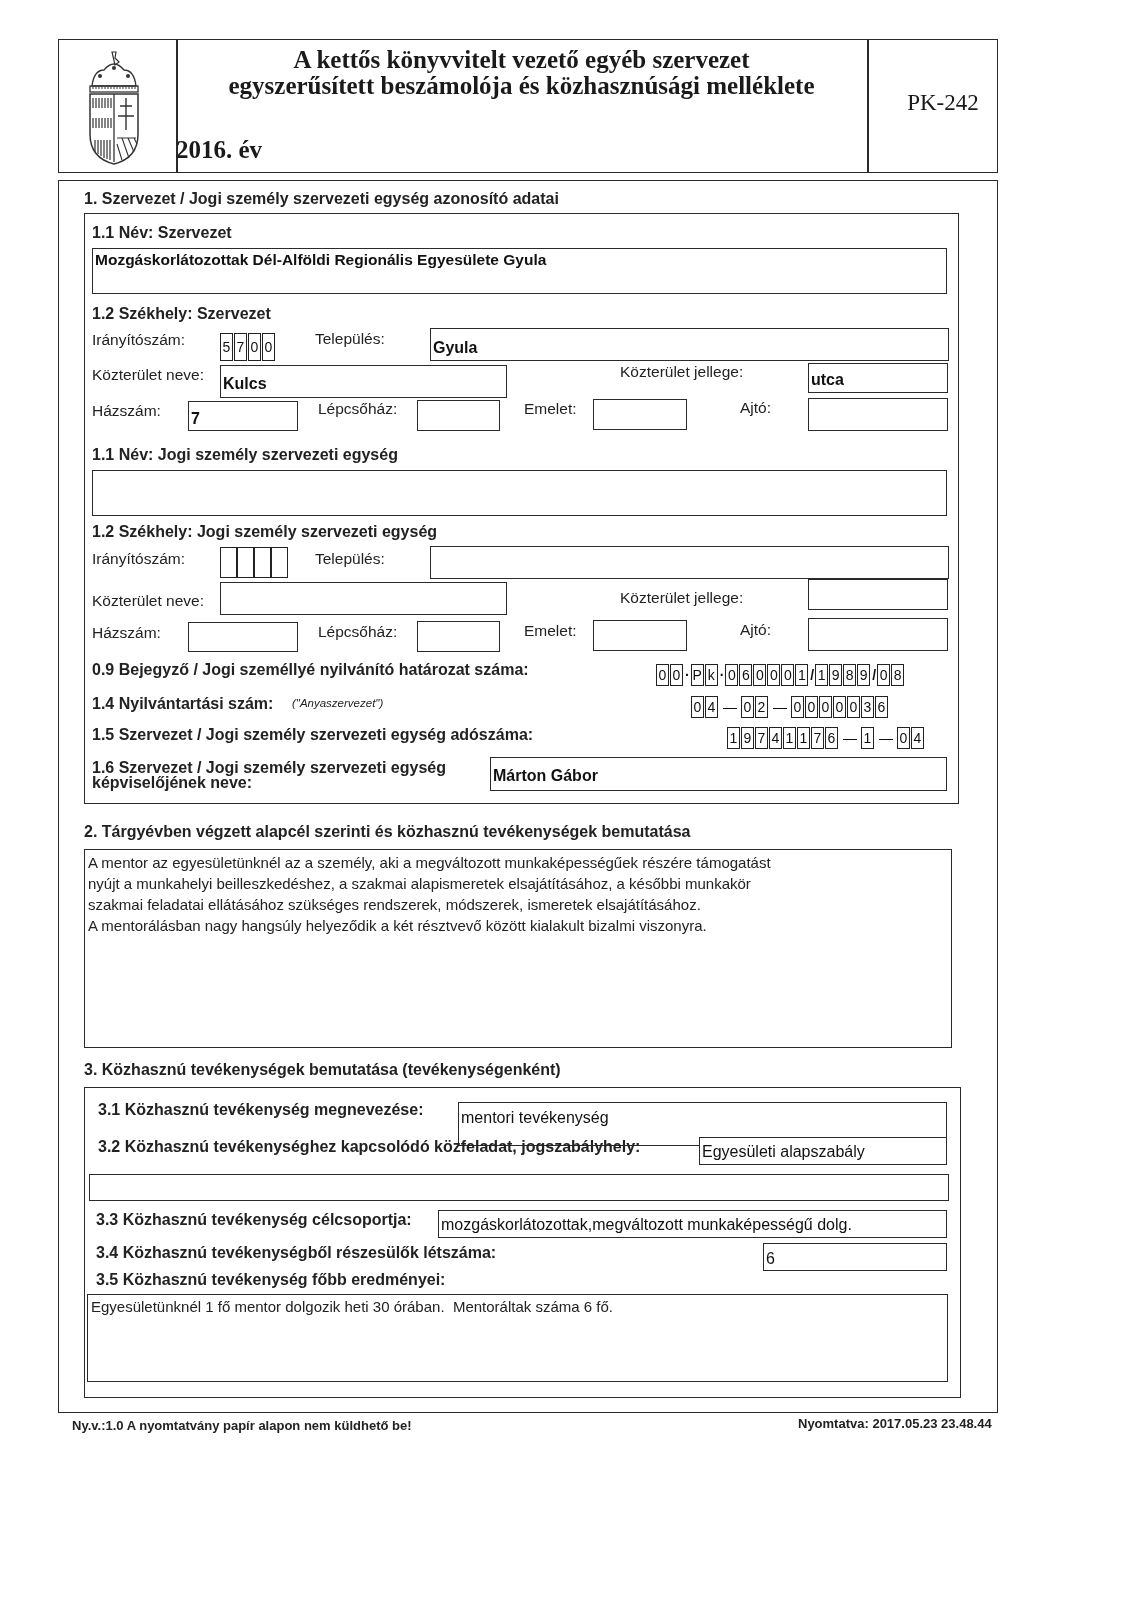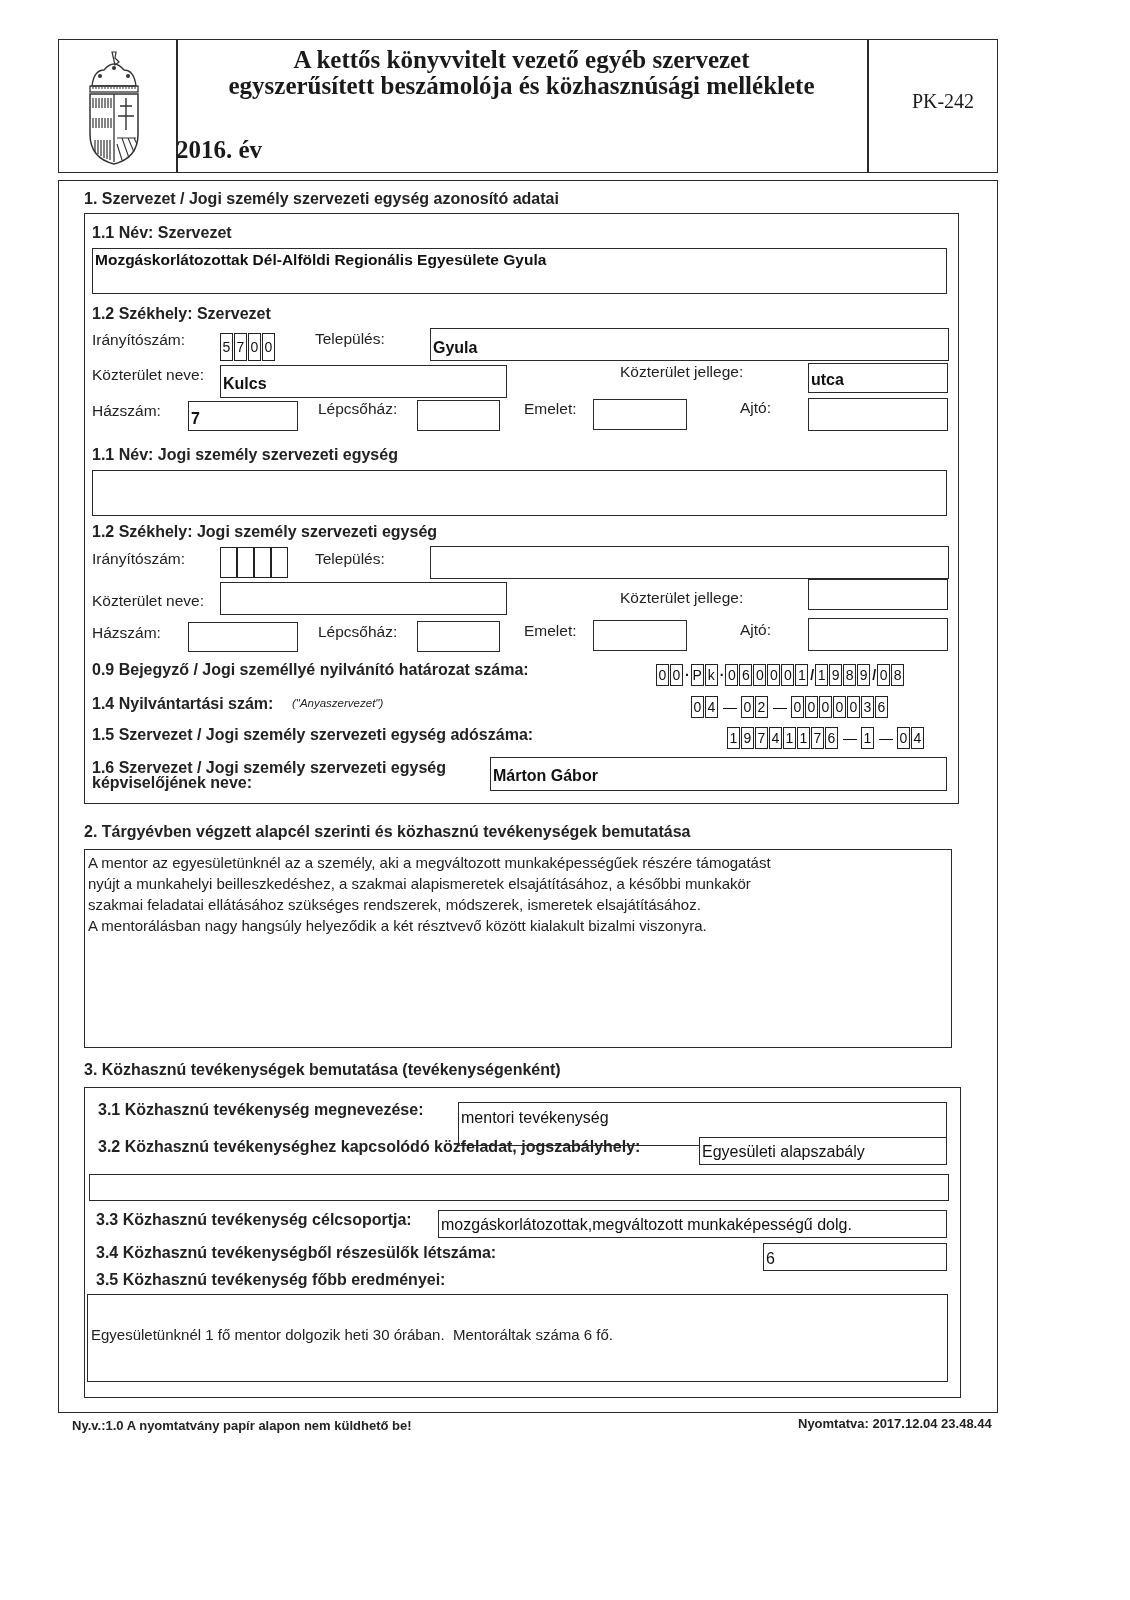--- a/index.html
+++ b/index.html
@@ -59,21 +59,21 @@
         <line x1="26" y1="92" x2="26" y2="112"></line>
     </g>
     <path d="M42 50 V82 M36 58 H48 M34 68 H50" stroke="#333" stroke-width="1.4" fill="none"></path>
     <path d="M33 90 L52 90 M33 96 L38 112 M38 90 L45 110 M44 90 L50 104 M50 90 L53 96" stroke="#333" stroke-width="1.1" fill="none"></path>
   </svg>
 </div>
 
 <div class="abs serif" style="left:176px;top:46px;width:691px;text-align:center;font-size:25px;font-weight:bold;line-height:27px;">A kettős könyvvitelt vezető egyéb szervezet</div>
 <div class="abs serif" style="left:176px;top:72px;width:691px;text-align:center;font-size:25px;font-weight:bold;line-height:27px;">egyszerűsített beszámolója és közhasznúsági melléklete</div>
 <div class="abs serif" style="left:176px;top:136px;width:691px;text-align:left;font-size:25px;font-weight:bold;">2016. év</div>
-<div class="abs serif" style="left:868px;top:90px;width:150px;text-align:center;font-size:20px;">PK-242</div>
+<div class="abs serif" style="left:868px;top:90px;width:150px;text-align:center;font-size:23px;">PK-242</div>
 
 <div class="box" style="left:58px;top:180px;width:940px;height:1233px;"></div>
 <div class="hd" style="left:84px;top:190px;">1. Szervezet / Jogi személy szervezeti egység azonosító adatai</div>
 <div class="box" style="left:84px;top:213px;width:875px;height:591px;"></div>
 
 <div class="hd" style="left:92px;top:224px;">1.1 Név: Szervezet</div>
 <div class="box" style="left:92px;top:248px;width:855px;height:46px;">
   <div class="val" style="font-size:15.5px;">Mozgáskorlátozottak Dél-Alföldi Regionális Egyesülete Gyula</div>
 </div>
 
@@ -230,17 +230,17 @@
   <div class="val" style="padding-top:5px;font-weight:normal;">mozgáskorlátozottak,megváltozott munkaképességű dolg.</div>
 </div>
 
 <div class="hd" style="left:96px;top:1244px;">3.4 Közhasznú tevékenységből részesülők létszáma:</div>
 <div class="box" style="left:763px;top:1243px;width:184px;height:28px;">
   <div class="val" style="padding-top:6px;font-weight:normal;">6</div>
 </div>
 
 <div class="hd" style="left:96px;top:1271px;">3.5 Közhasznú tevékenység főbb eredményei:</div>
 <div class="box" style="left:87px;top:1294px;width:861px;height:88px;">
-  <div class="ta" style="padding-top:1px;margin-top:28px;">Egyesületünknél 1 fő mentor dolgozik heti 30 órában.  Mentoráltak száma 6 fő.</div>
+  <div class="ta" style="padding-top:1px;">Egyesületünknél 1 fő mentor dolgozik heti 30 órában.  Mentoráltak száma 6 fő.</div>
 </div>
 
 <div class="abs" style="left:72px;top:1418px;font-size:13px;font-weight:bold;white-space:nowrap;color:#222;text-align:center;">Ny.v.:1.0 A nyomtatvány papír alapon nem küldhető be!</div>
-<div class="abs" style="left:798px;top:1416px;font-size:13px;font-weight:bold;white-space:nowrap;color:#222;">Nyomtatva: 2017.12.04 23.48.44</div>
+<div class="abs" style="left:798px;top:1416px;font-size:13px;font-weight:bold;white-space:nowrap;color:#222;">Nyomtatva: 2017.05.23 23.48.44</div>
 
 </body></html>

